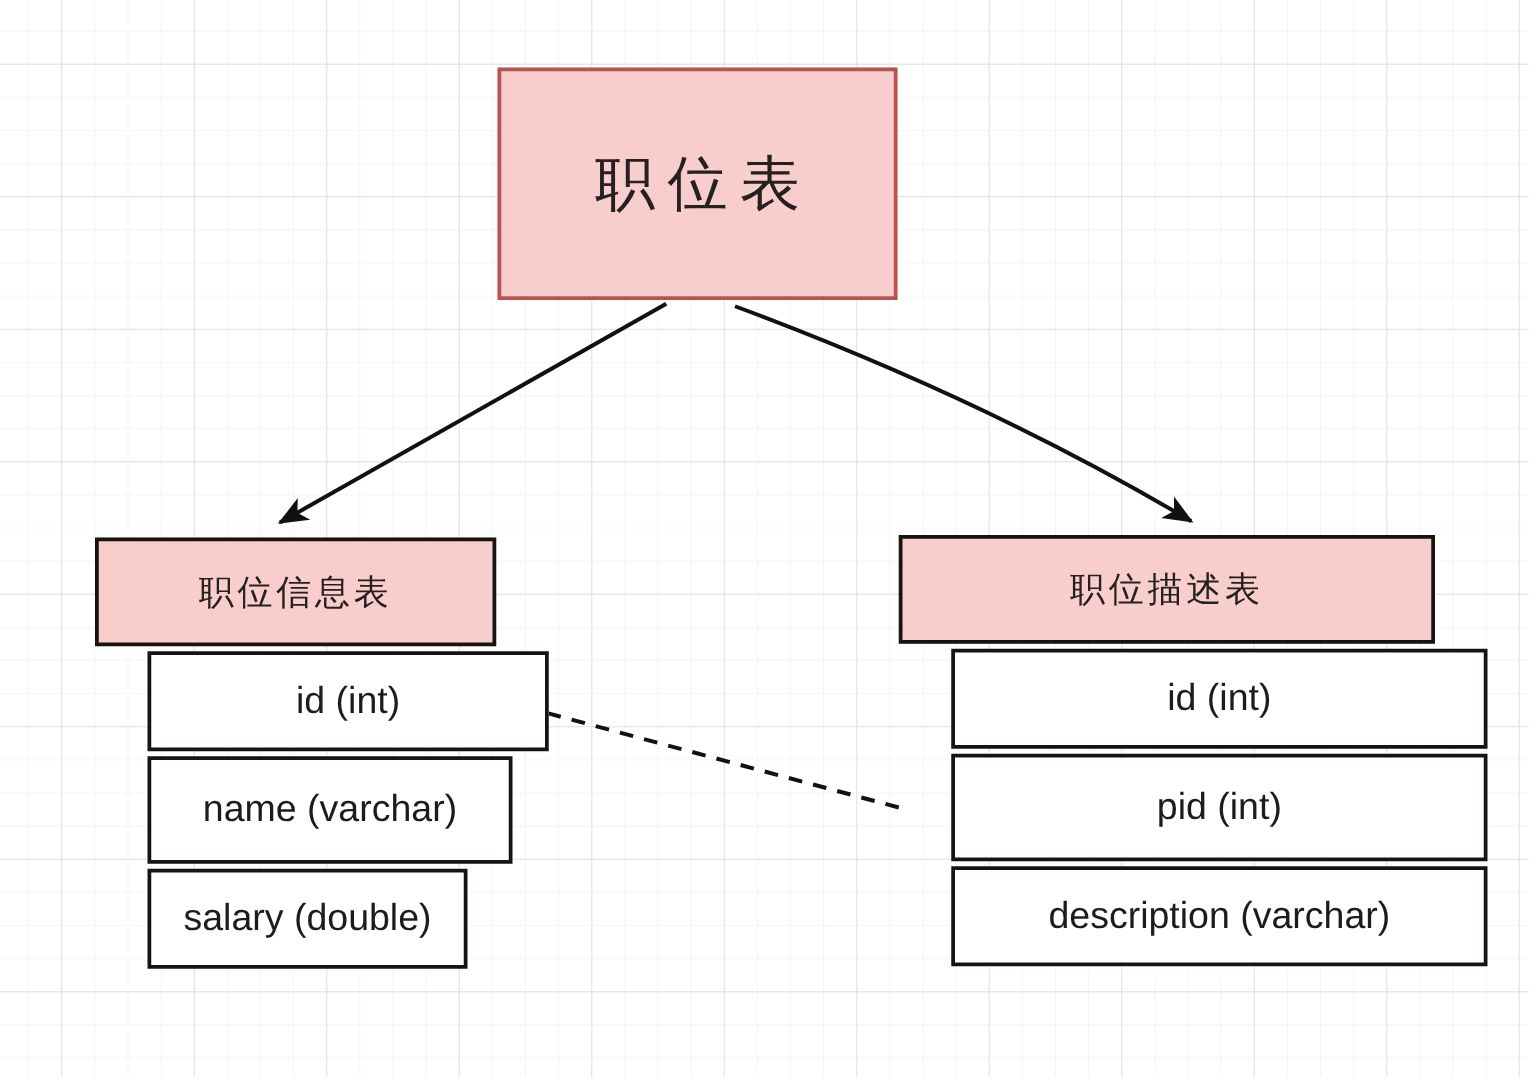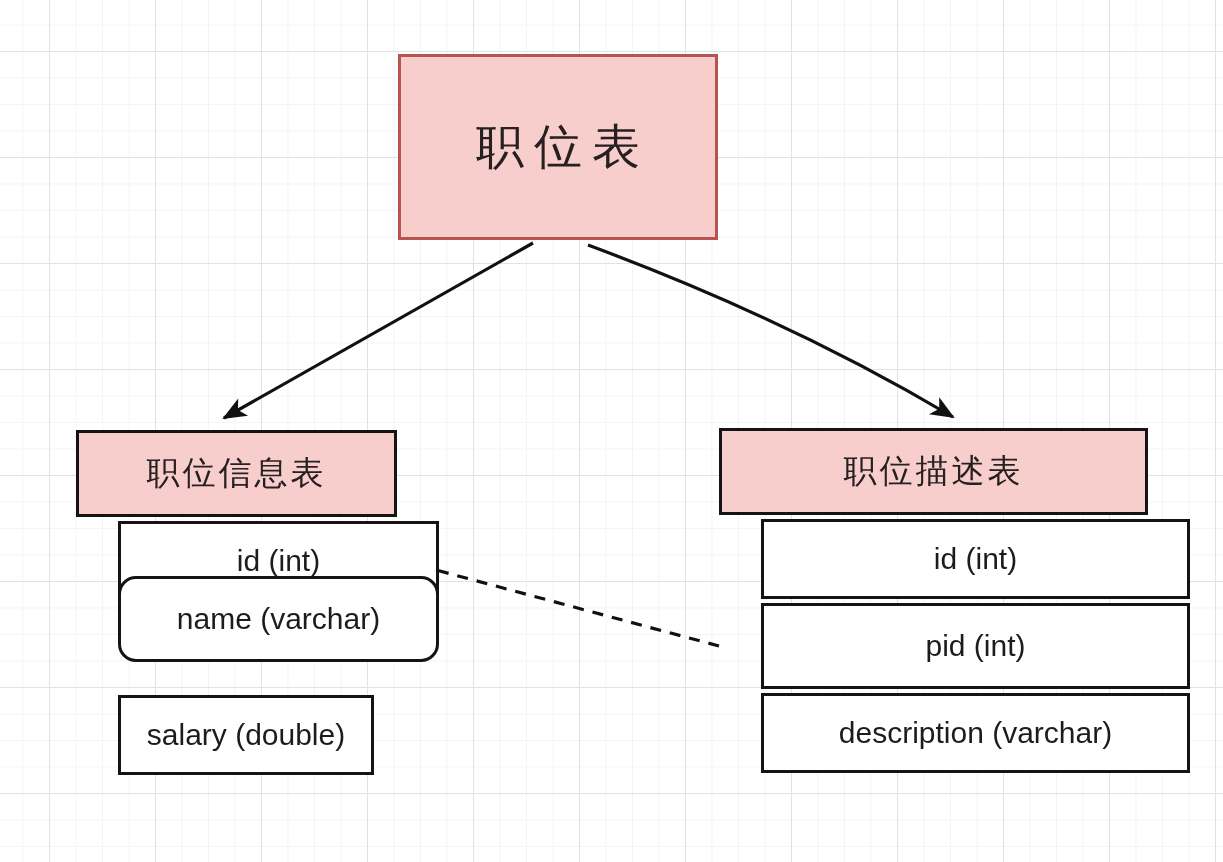--- a/index.html
+++ b/index.html
@@ -44,36 +44,36 @@
     background: #f8cecc;
     border: 3px solid #b85450;
     font-size: 48px;
     letter-spacing: 10px;
     text-indent: 10px; 
   }
 
   .table-header {
     background: #f8cecc;
     border: 3px solid #161312;
-    font-size: 33px;
+    font-size: 28px;
     letter-spacing: 3px;
   }
 
   .table-row {
     background: #ffffff;
     border: 3px solid #161312;
     font-size: 30px;
     color: #1c1c1c;
     margin-left: 42px;
   }
 
   
   #t1-header { left: 76px;  top: 430px; width: 321px; height: 87px; }
   #t1-row0   { left: 76px;  top: 521px; width: 321px; height: 80px; }
-  #t1-row1   { left: 76px;  top: 576px; width: 321px; height: 86px; border-radius: 18px; }
+  #t1-row1   { left: 76px;  top: 605px; width: 292px; height: 86px; }
   #t1-row2   { left: 76px;  top: 695px; width: 256px; height: 80px; }
 
   
   #t2-header { left: 719px; top: 428px; width: 429px; height: 87px; font-family: Liberation Serif, serif; }
   #t2-row0   { left: 719px; top: 519px; width: 429px; height: 80px; }
   #t2-row1   { left: 719px; top: 603px; width: 429px; height: 86px; }
   #t2-row2   { left: 719px; top: 693px; width: 429px; height: 80px; }
 
   #edges-svg {
     position: absolute;

